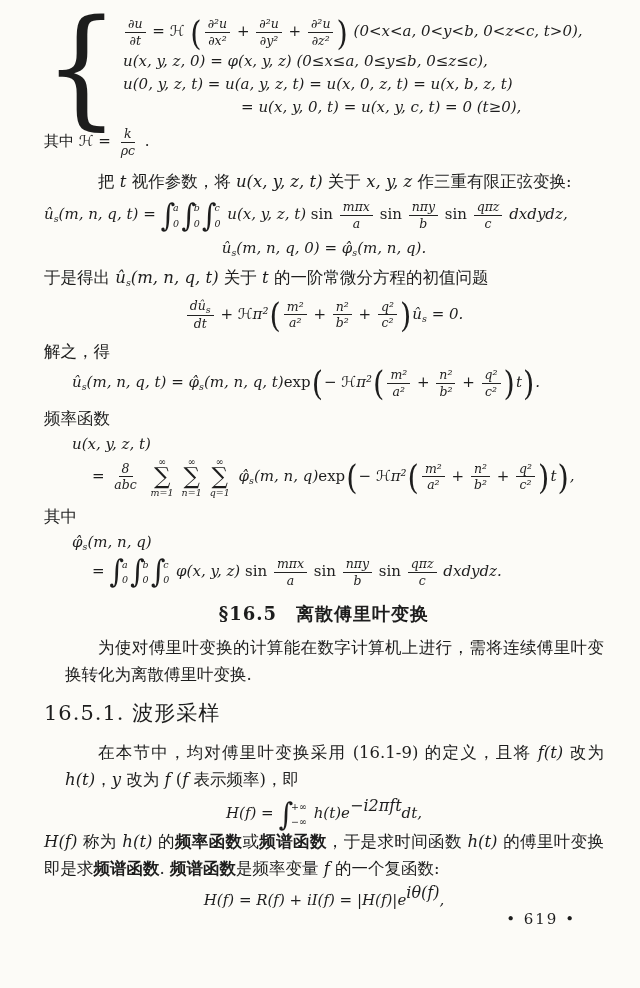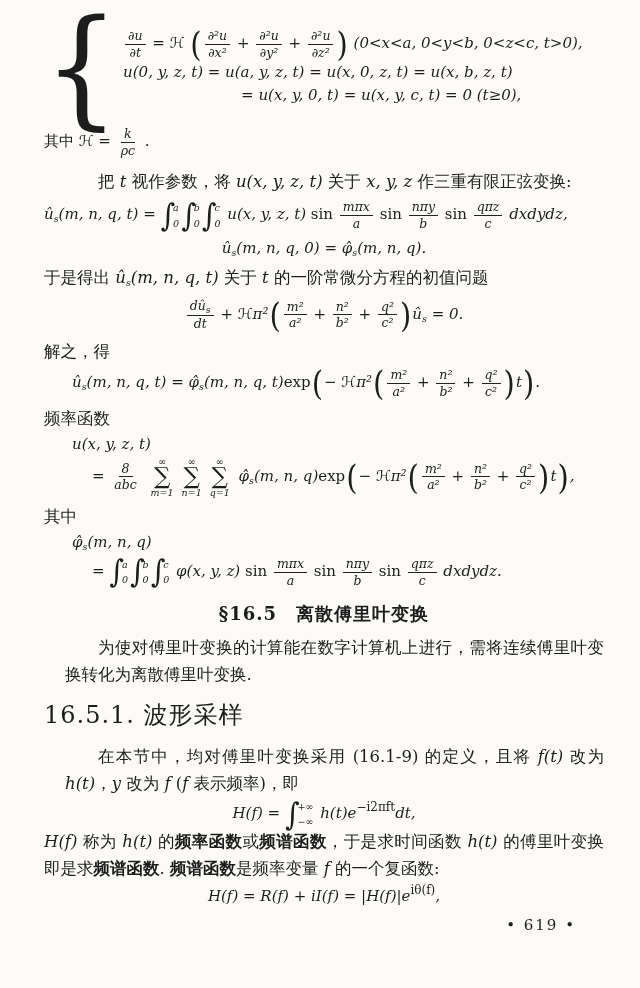--- a/index.html
+++ b/index.html
@@ -4,21 +4,21 @@
 <style>
   html,body{margin:0;padding:0;background:#e9e7e2;}
   .page{position:relative;width:640px;height:988px;box-sizing:border-box;
         padding:14px 36px 0 44px;background:#fcfbf7;color:#1d1d1d;overflow:hidden;
         font-family:"DejaVu Serif","DejaVu Sans",serif;font-size:16px;}
   
   .eqline{white-space:nowrap;font-size:15px;line-height:1.35;}
   .mt{font-style:italic;}
   .cn{font-style:normal;}
   .bold{font-weight:bold;}
-  .sp{font-size:12px;vertical-align:7px;}
+  .sp{font-size:16px;font-style:italic;vertical-align:7px;}
   .sb{font-size:9.5px;font-style:italic;vertical-align:-3px;}
   .frac{display:inline-flex;flex-direction:column;align-items:center;vertical-align:middle;
         font-size:12.5px;line-height:1.25;font-style:italic;margin:0 2px;text-align:center;}
   .frac .num{border-bottom:1px solid #222;padding:0 3px;}
   .frac .den{padding:0 3px;}
   .bigp{font-style:normal;font-size:29px;font-weight:300;vertical-align:middle;line-height:0;
         margin:0 1px;display:inline-block;transform:scaleY(1.15);}
   .bigop{display:inline-flex;flex-direction:column;align-items:center;vertical-align:middle;
          margin:0 4px;line-height:1;}
   .bigop .lim{font-size:9.5px;font-style:italic;}
@@ -34,22 +34,22 @@
   .just{text-align:justify;}
   .center{text-align:center;}
   .ind28{margin-left:28px;}
   .ind48{margin-left:48px;}
   .ind118{margin-left:118px;}
   .system{display:flex;align-items:center;}
   .brace{font-size:118px;line-height:.9;transform:scaleY(1.1);margin-right:4px;font-weight:400;}
   .syslines{display:flex;flex-direction:column;gap:2px;}
   .syslines .eqline{line-height:1.4;}
   .heading{margin:14px 0 0;text-align:center;font-size:18px;font-weight:bold;letter-spacing:1px;}
-  .subheading{margin:11px 0 12px;font-size:24px;font-weight:normal;letter-spacing:1px;}
-  .pageno{margin-top:10px;text-align:right;padding-right:28px;font-size:15px;letter-spacing:2px;}
+  .subheading{margin:11px 0 12px;font-size:21px;font-weight:normal;letter-spacing:1px;}
+  .pageno{text-align:right;padding-right:28px;font-size:15px;letter-spacing:2px;}
   .g2{margin-top:2px}.g4{margin-top:4px}.g6{margin-top:6px}.g8{margin-top:8px}
   .g10{margin-top:10px}
 </style>
 </head>
 <body>
 
 <div class="page">
 
   <div class="system">
     <span class="brace">{</span>
@@ -60,20 +60,21 @@
           </span><span class="mt"> = ℋ </span><span class="bigp">(</span><span class="frac">
             <span class="num">∂²u</span>
             <span class="den">∂x²</span>
           </span><span class="mt"> + </span><span class="frac">
             <span class="num">∂²u</span>
             <span class="den">∂y²</span>
           </span><span class="mt"> + </span><span class="frac">
             <span class="num">∂²u</span>
             <span class="den">∂z²</span>
           </span><span class="bigp">)</span><span class="mt"> (0&lt;x&lt;a, 0&lt;y&lt;b, 0&lt;z&lt;c, t&gt;0),</span></div>
+      <div class="eqline"><span class="mt">u(x, y, z, 0) = φ(x, y, z)  (0≤x≤a, 0≤y≤b, 0≤z≤c),</span></div>
       <div class="eqline"><span class="mt">u(0, y, z, t) = u(a, y, z, t) = u(x, 0, z, t) = u(x, b, z, t)</span></div>
       <div class="eqline ind118"><span class="mt">= u(x, y, 0, t) = u(x, y, c, t) = 0  (t≥0),</span></div>
     </div>
   </div>
 
   <div class="eqline g6"><span class="cn">其中 </span><span class="mt">ℋ = </span><span class="frac">
         <span class="num">k</span>
         <span class="den">ρc</span>
       </span><span class="cn"> .</span></div>
   <p class="para indent g10"><span class="cn">把 </span><span class="mt">t</span><span class="cn"> 视作参数，将 </span><span class="mt">u(x, y, z, t)</span><span class="cn"> 关于 </span><span class="mt">x, y, z</span><span class="cn"> 作三重有限正弦变换:</span></p>

